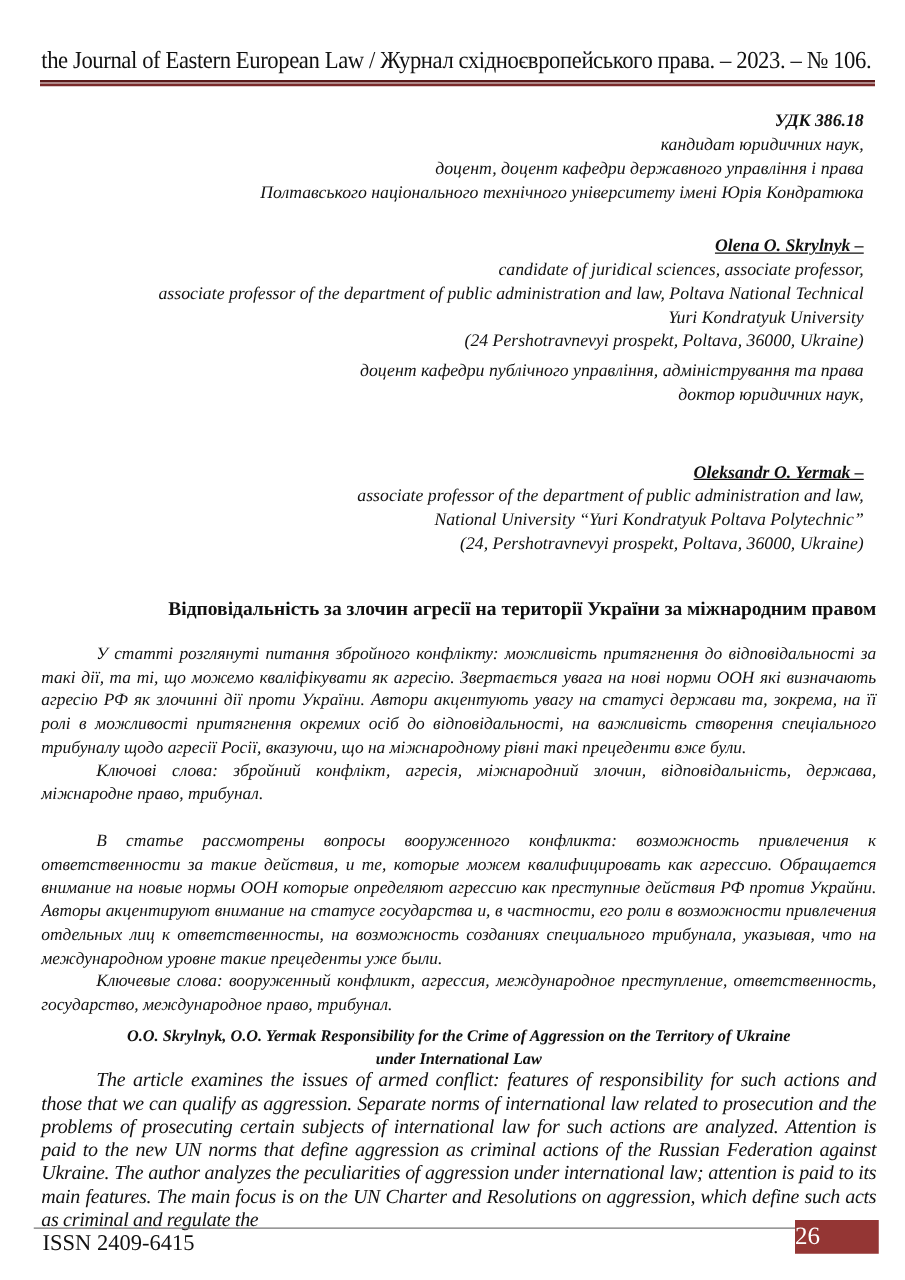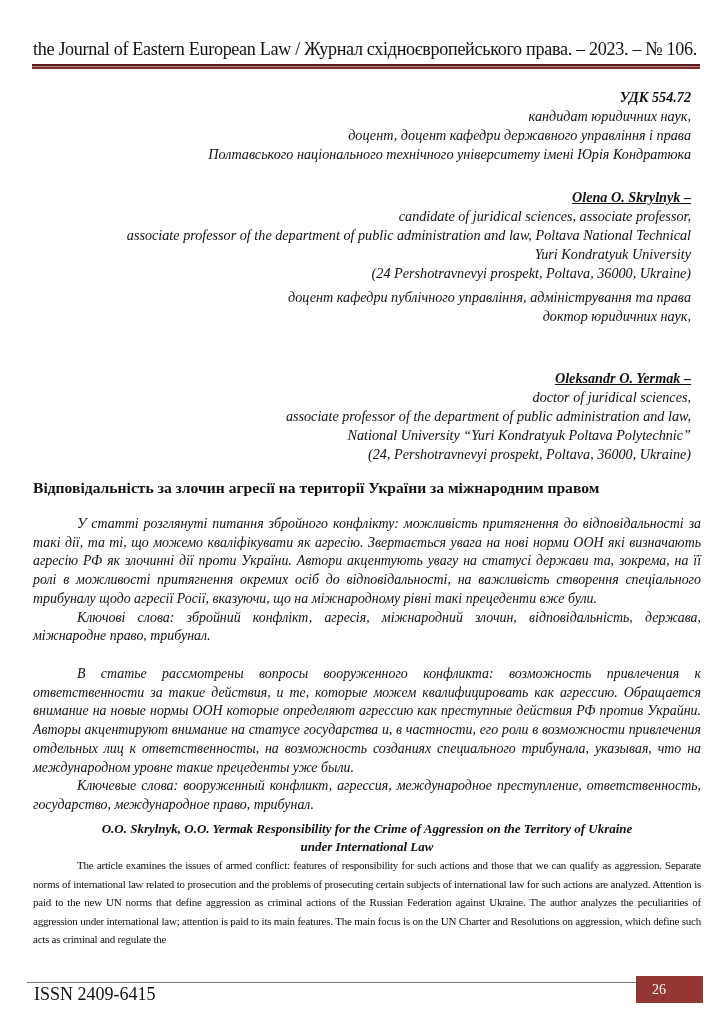--- a/index.html
+++ b/index.html
@@ -49,21 +49,21 @@
       font-weight: bold;
       text-decoration: underline;
     }
     .udk { font-weight: bold; }
 
     .title {
       position: absolute;
       left: 33px;
       width: 668px;
       top: 478px;
-      text-align: left;
+      text-align: right;
       font-weight: bold;
       font-size: 15.6px;
       line-height: 20px;
       white-space: nowrap;
     }
     .para {
       position: absolute;
       left: 33px;
       width: 668px;
       font-style: italic;
@@ -82,21 +82,22 @@
       font-style: italic;
       font-weight: bold;
       font-size: 13px;
       line-height: 18px;
     }
     .en-abstract {
       position: absolute;
       left: 33px;
       width: 668px;
       top: 856px;
-      font-size: 11px;
+      font-style: italic;
+      font-size: 16px;
       line-height: 18.6px;
       text-align: justify;
       letter-spacing: -0.25px;
     }
     .footer-rule {
       position: absolute;
       left: 27px;
       top: 982px;
       width: 610px;
       height: 1px;
@@ -110,55 +111,54 @@
       line-height: 22px;
     }
     .page-box {
       position: absolute;
       left: 636px;
       top: 976px;
       width: 67px;
       height: 27px;
       background: #943634;
       color: #ffffff;
-      font-size: 14px;
+      font-size: 20px;
       line-height: 27px;
       box-sizing: border-box;
-      padding-left: 16px;
+      padding-left: 0;
     }
   </style>
 </head>
 <body>
 
 <div class="running-header">the Journal of Eastern European Law / Журнал східноєвропейського права. – 2023. – № 106.</div>
 <div class="header-rule"></div>
 
 <div class="affil" style="top:88px;">
-  <span class="line udk">УДК 554.72</span>
+  <span class="line udk">УДК 386.18</span>
   <span class="line">кандидат юридичних наук,</span>
   <span class="line">доцент, доцент кафедри державного управління і права</span>
   <span class="line">Полтавського національного технічного університету імені Юрія Кондратюка</span>
 </div>
 
 <div class="affil" style="top:188px;">
   <span class="line name">Olena O. Skrylnyk –</span>
   <span class="line">candidate of juridical sciences, associate professor,</span>
   <span class="line">associate professor of the department of public administration and law, Poltava National Technical</span>
   <span class="line">Yuri Kondratyuk University</span>
   <span class="line">(24 Pershotravnevyi prospekt, Poltava, 36000, Ukraine)</span>
 </div>
 
 <div class="affil" style="top:288px;">
   <span class="line">доцент кафедри публічного управління, адміністрування та права</span>
   <span class="line">доктор юридичних наук,</span>
 </div>
 
 <div class="affil" style="top:369px;">
   <span class="line name">Oleksandr O. Yermak –</span>
-  <span class="line">doctor of juridical sciences,</span>
   <span class="line">associate professor of the department of public administration and law,</span>
   <span class="line">National University “Yuri Kondratyuk Poltava Polytechnic”</span>
   <span class="line">(24, Pershotravnevyi prospekt, Poltava, 36000, Ukraine)</span>
 </div>
 
 <div class="title">Відповідальність за злочин агресії на території України за міжнародним правом</div>
 
 <div class="para" style="top:515px;">
   <span class="indent"></span><span>У статті розглянуті питання збройного конфлікту: можливість притягнення до відповідальності за такі дії, та ті, що можемо кваліфікувати як агресію. Звертається увага на нові норми ООН які визначають агресію РФ як злочинні дії проти України. Автори акцентують увагу на статусі держави та, зокрема, на її ролі в можливості притягнення окремих осіб до відповідальності, на важливість створення спеціального трибуналу щодо агресії Росії, вказуючи, що на міжнародному рівні такі прецеденти вже були.</span><br>
   <span class="indent"></span><b>Ключові слова:</b> <span>збройний конфлікт, агресія, міжнародний злочин, відповідальність, держава, міжнародне право, трибунал.</span>

